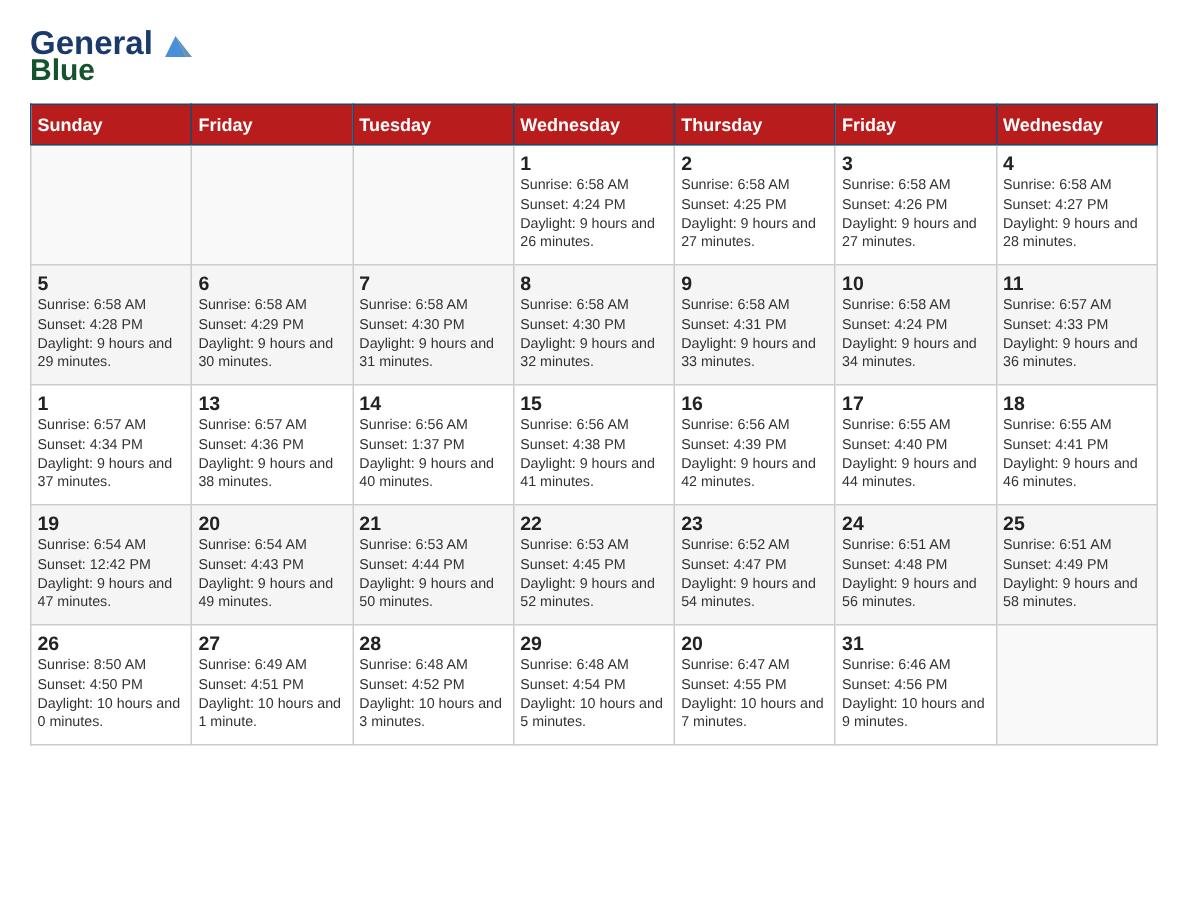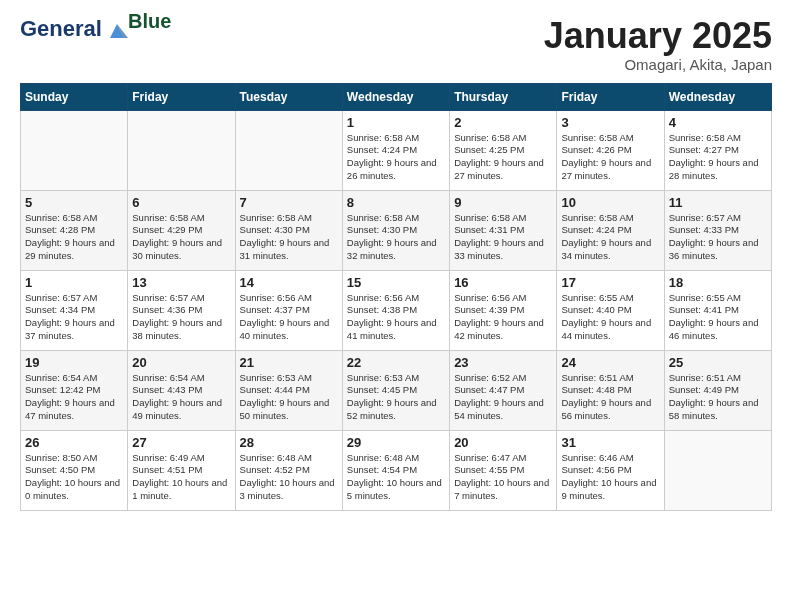--- a/index.html
+++ b/index.html
@@ -16,20 +16,21 @@
       padding: 16px 20px 16px 20px;
     }
     .header {
       display: flex;
       align-items: flex-start;
       justify-content: space-between;
       margin-bottom: 10px;
     }
     .logo {
       display: flex;
+      flex-direction: column;
       align-items: flex-start;
     }
     .title-block {
       text-align: right;
     }
     .title-block h1 {
       font-size: 36px;
       font-weight: bold;
       color: #222;
       line-height: 1.1;
@@ -38,21 +39,21 @@
       font-size: 15px;
       color: #555;
       font-weight: normal;
     }
     table {
       width: 100%;
       border-collapse: collapse;
       table-layout: fixed;
     }
     thead tr th {
-      background: #0c4a6e;
+      background: #b91c1c;
       color: #fff;
       font-size: 12px;
       font-weight: bold;
       padding: 6px 4px;
       text-align: left;
       border: 1px solid #1a4a72;
     }
     tbody tr td {
       border: 1px solid #ccc;
       vertical-align: top;
@@ -95,24 +96,20 @@
   <div class="header">
     <div class="logo">
       <div class="logo-wrapper">
         <span style="font-size:22px; font-weight:bold; color:#1a3a6b;">General</span>
         <svg width="22" height="18" viewBox="0 0 22 18">
           <polygon points="4,18 18,18 11,4" fill="#4a90d9"></polygon>
           <polygon points="11,4 22,18 18,18" fill="#2a6496" opacity="0.7"></polygon>
         </svg>
       </div>
       <span style="font-size:20px; font-weight:bold; color:#14532d; display:block; margin-top:-6px;">Blue</span>
-    </div>
-    <div class="title-block">
-      <h1>January 2025</h1>
-      <h2>Omagari, Akita, Japan</h2>
     </div>
   </div>
 
   <table>
     <thead>
       <tr>
         <th>Sunday</th>
         <th>Friday</th>
         <th>Tuesday</th>
         <th>Wednesday</th>
@@ -217,21 +214,21 @@
           <td>
             <span class="day-num">13</span>
             <div class="day-info">Sunrise: 6:57 AM
 Sunset: 4:36 PM
 Daylight: 9 hours
 and 38 minutes.</div>
           </td>
           <td>
             <span class="day-num">14</span>
             <div class="day-info">Sunrise: 6:56 AM
-Sunset: 4:37 PM
+Sunset: 1:37 PM
 Daylight: 9 hours
 and 40 minutes.</div>
           </td>
           <td>
             <span class="day-num">15</span>
             <div class="day-info">Sunrise: 6:56 AM
 Sunset: 4:38 PM
 Daylight: 9 hours
 and 41 minutes.</div>
           </td>

